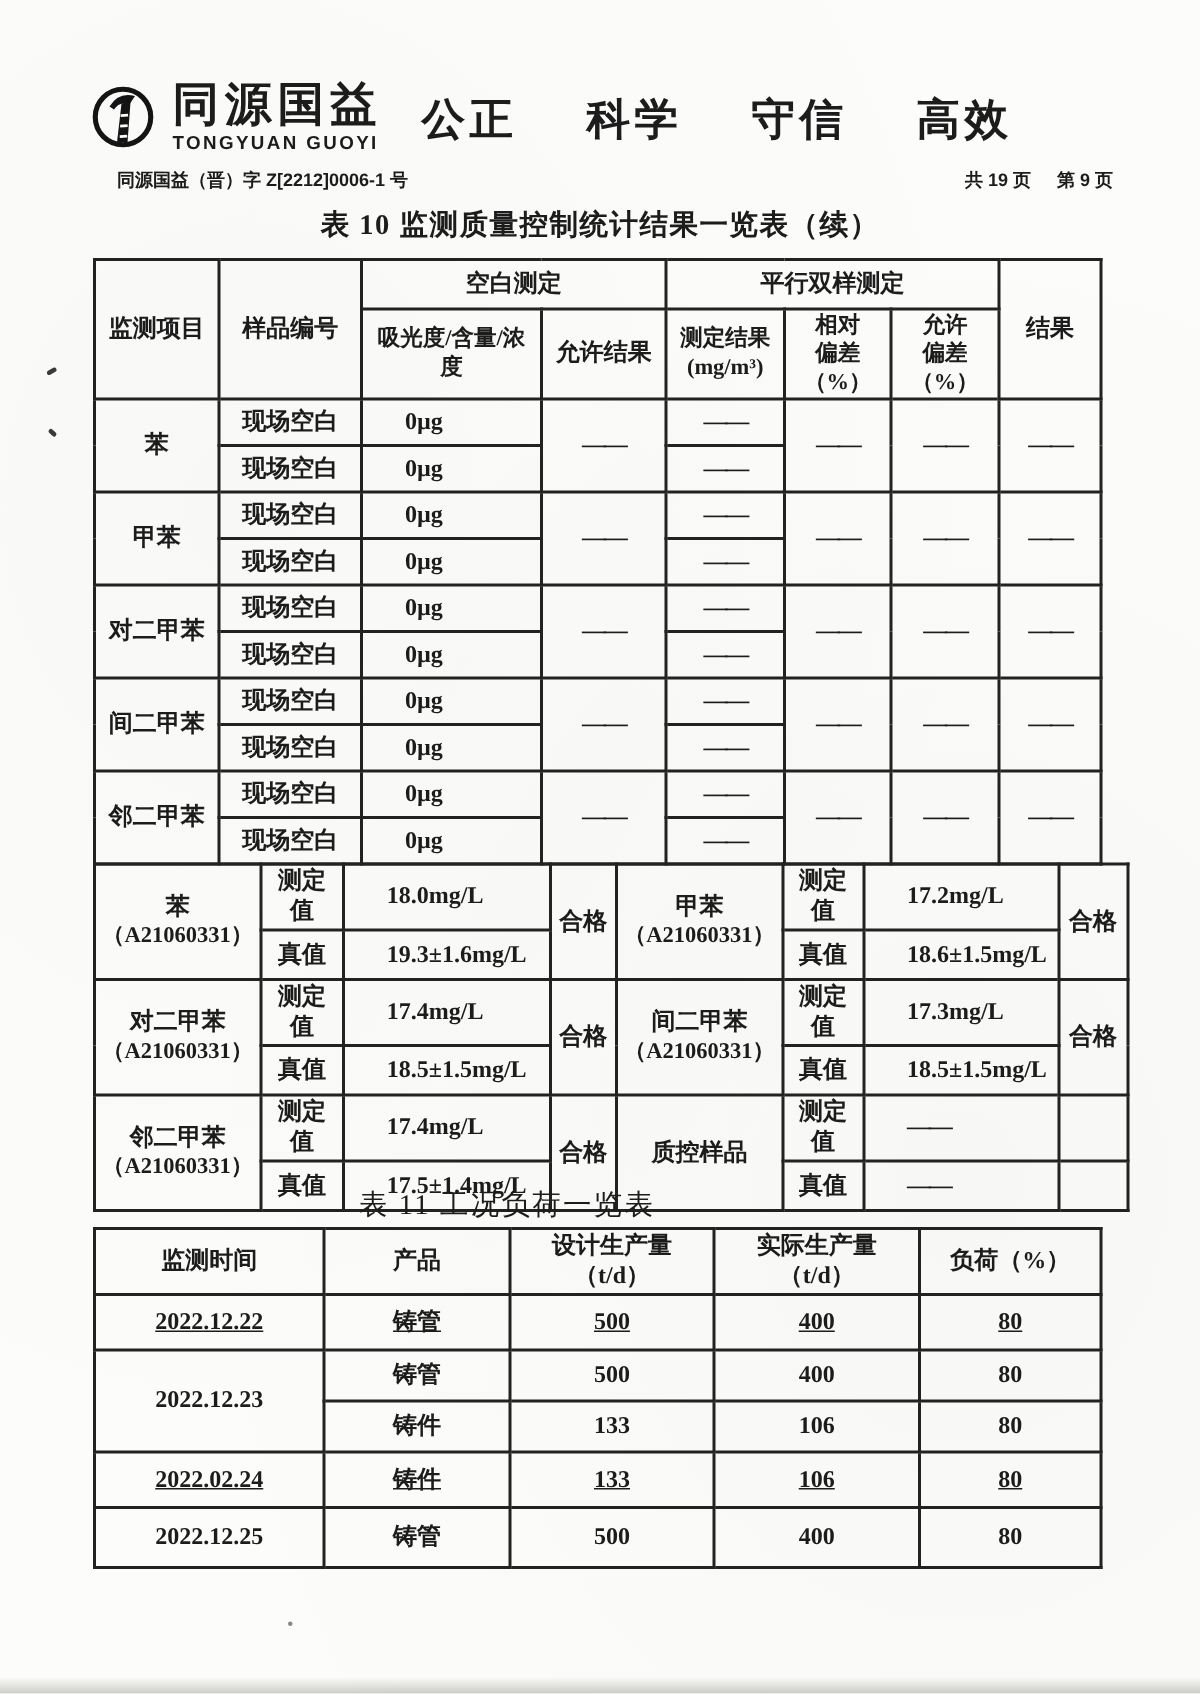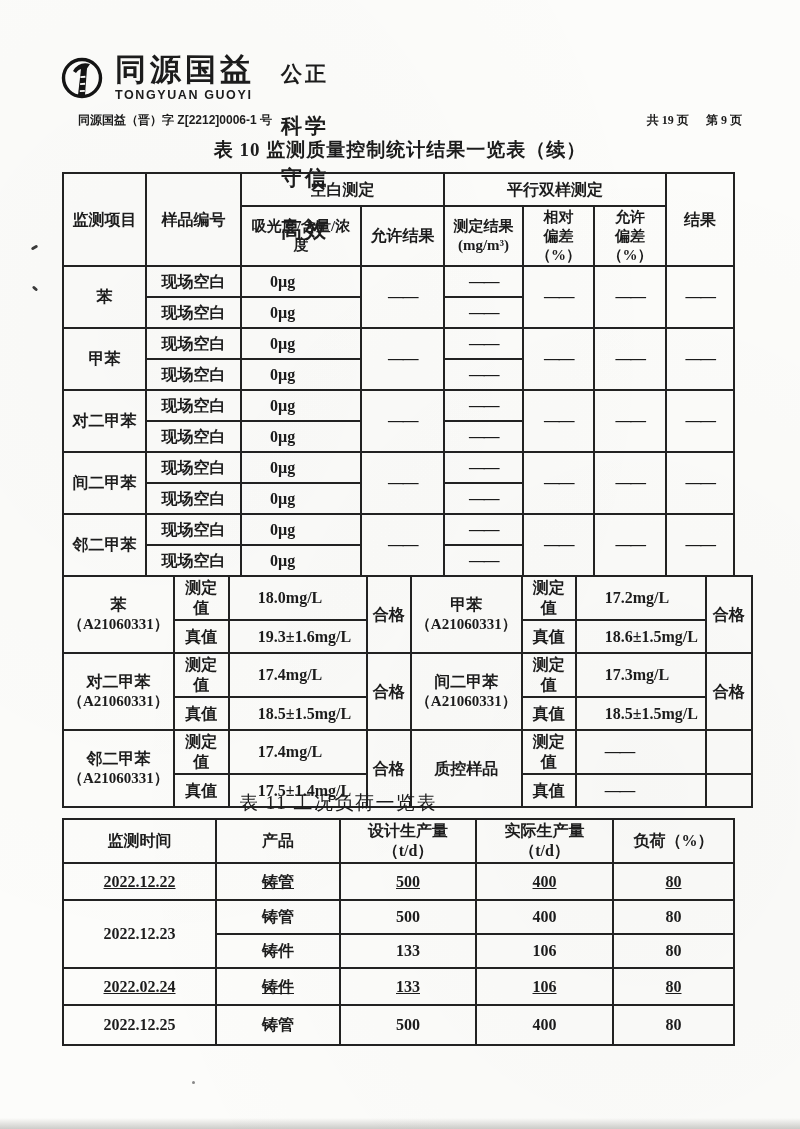--- a/index.html
+++ b/index.html
@@ -12,25 +12,25 @@
     overflow:hidden;
     font-family:"Liberation Serif","DejaVu Serif",serif;
     color:#1c1c1c;
   }
   
   .brandrow{position:absolute;top:54px;left:60px;display:flex;align-items:flex-start;}
   .logo-svg{display:block;}
   .brand-text{margin-left:9px;}
   .brand-cn{font-family:"Liberation Sans","DejaVu Sans",sans-serif;font-size:31px;font-weight:900;letter-spacing:4px;line-height:1.05;}
   .brand-en{font-family:"Liberation Sans","DejaVu Sans",sans-serif;font-size:12.5px;font-weight:700;letter-spacing:1.6px;margin-top:1px;}
-  .slogan{position:absolute;top:60px;left:281px;display:flex;gap:24px;
-    font-family:"Liberation Sans","DejaVu Sans",sans-serif;font-size:21px;font-weight:900;letter-spacing:3px;flex-direction:column;}
+  .slogan{position:absolute;top:60px;left:281px;display:flex;gap:46px;
+    font-family:"Liberation Sans","DejaVu Sans",sans-serif;font-size:29px;font-weight:900;letter-spacing:3px;}
   .docline{position:absolute;top:112px;left:78px;width:664px;display:flex;justify-content:space-between;align-items:baseline;
     font-family:"Liberation Sans","DejaVu Sans",sans-serif;font-size:12px;font-weight:700;}
-  .pagenums span{margin-left:14px;font-family:Liberation Serif, serif;}
+  .pagenums span{margin-left:14px;}
   
   .t10-title{position:absolute;top:137px;left:0;width:800px;text-align:center;font-size:19px;font-weight:700;letter-spacing:1px;}
   .sec45{position:absolute;top:761px;left:55px;font-size:18px;font-weight:700;letter-spacing:0.5px;}
   .t11-title{position:absolute;top:790px;left:0;width:644px;text-align:center;font-size:19px;font-weight:400;letter-spacing:1.5px;padding-left:16px;}
   
   .tbl-wrap10{position:absolute;top:172px;left:62px;}
   .tbl-wrap11{position:absolute;top:818px;left:62px;}
   table{border-collapse:collapse;table-layout:fixed;}
   td{border:2px solid #222;font-size:16px;font-weight:700;text-align:center;vertical-align:middle;padding:1px 4px;line-height:1.25;overflow:hidden;}
   .t10b{margin-top:-2px;}

